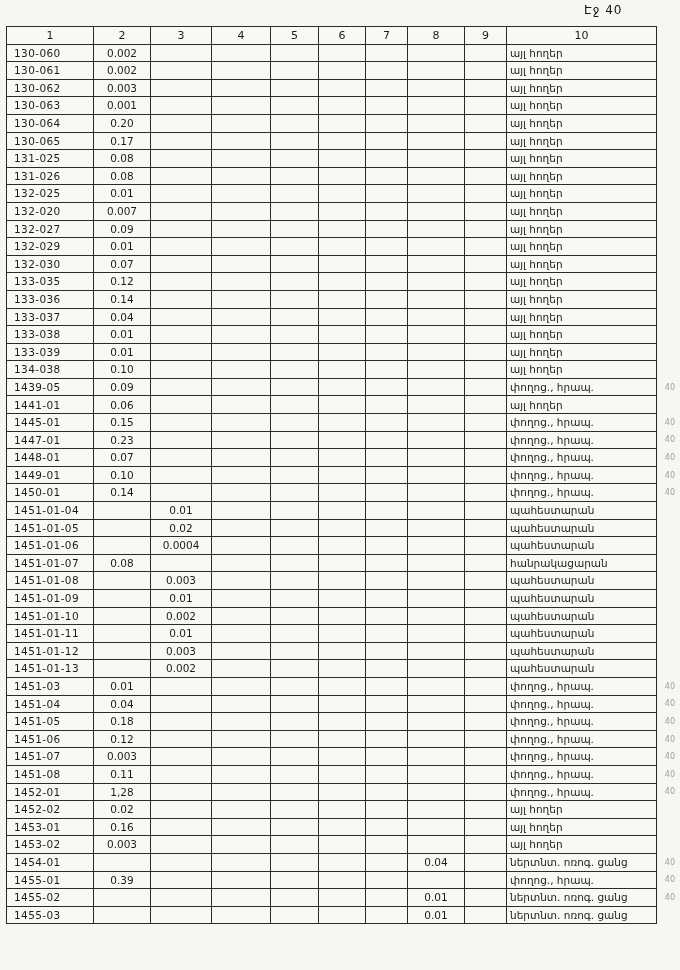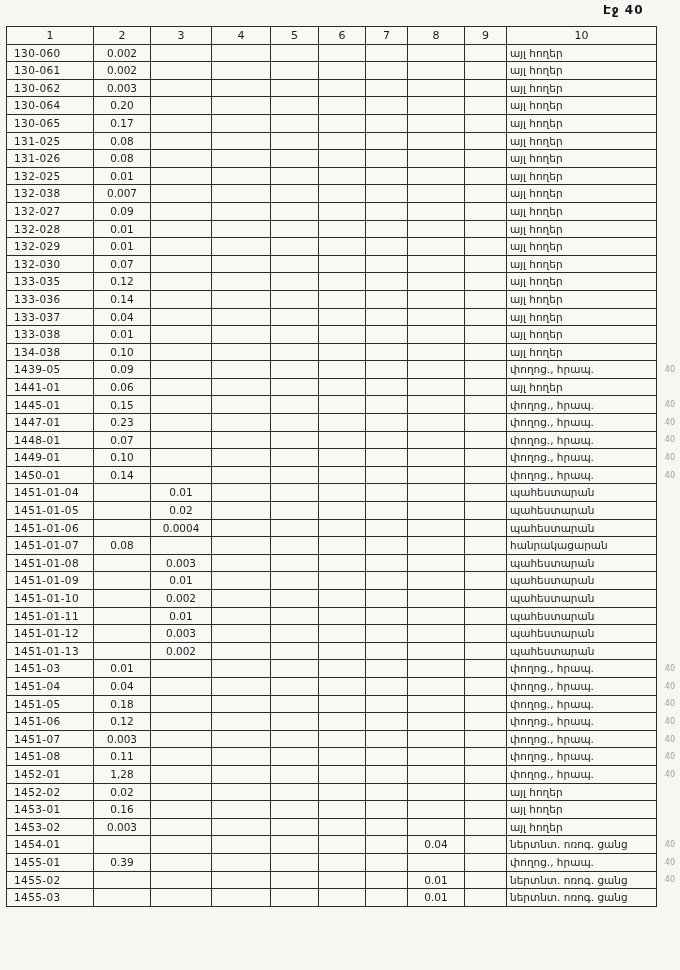--- a/index.html
+++ b/index.html
@@ -7,24 +7,24 @@
     width: 680px;
     height: 970px;
     background: #f6f6f3;
     overflow: hidden;
     position: relative;
     font-family: "DejaVu Sans", sans-serif;
     color: #1c1c1c;
   }
   .page-label {
     position: absolute;
-    left: 603px;
+    left: 584px;
     top: 3px;
     font-size: 12px;
-    font-weight: bold;
+    font-weight: normal;
     letter-spacing: 1px;
     color: #141414;
   }
   table.grid {
     position: absolute;
     left: 6px;
     top: 26px;
     border-collapse: collapse;
     table-layout: fixed;
     width: 670px;
@@ -128,20 +128,33 @@
           <td class="bordered c"></td>
           <td class="bordered c"></td>
           <td class="bordered c"></td>
           <td class="bordered c"></td>
           <td class="bordered c"></td>
           <td class="bordered c"></td>
           <td class="bordered l land">այլ հողեր</td>
           <td class="margin-cell"></td>
         </tr>
         <tr>
+          <td class="bordered l code">130-063</td>
+          <td class="bordered c">0.001</td>
+          <td class="bordered c"></td>
+          <td class="bordered c"></td>
+          <td class="bordered c"></td>
+          <td class="bordered c"></td>
+          <td class="bordered c"></td>
+          <td class="bordered c"></td>
+          <td class="bordered c"></td>
+          <td class="bordered l land">այլ հողեր</td>
+          <td class="margin-cell"></td>
+        </tr>
+        <tr>
           <td class="bordered l code">130-064</td>
           <td class="bordered c">0.20</td>
           <td class="bordered c"></td>
           <td class="bordered c"></td>
           <td class="bordered c"></td>
           <td class="bordered c"></td>
           <td class="bordered c"></td>
           <td class="bordered c"></td>
           <td class="bordered c"></td>
           <td class="bordered l land">այլ հողեր</td>
@@ -193,21 +206,21 @@
           <td class="bordered c"></td>
           <td class="bordered c"></td>
           <td class="bordered c"></td>
           <td class="bordered c"></td>
           <td class="bordered c"></td>
           <td class="bordered c"></td>
           <td class="bordered l land">այլ հողեր</td>
           <td class="margin-cell"></td>
         </tr>
         <tr>
-          <td class="bordered l code">132-038</td>
+          <td class="bordered l code">132-020</td>
           <td class="bordered c">0.007</td>
           <td class="bordered c"></td>
           <td class="bordered c"></td>
           <td class="bordered c"></td>
           <td class="bordered c"></td>
           <td class="bordered c"></td>
           <td class="bordered c"></td>
           <td class="bordered c"></td>
           <td class="bordered l land">այլ հողեր</td>
           <td class="margin-cell"></td>
@@ -219,33 +232,20 @@
           <td class="bordered c"></td>
           <td class="bordered c"></td>
           <td class="bordered c"></td>
           <td class="bordered c"></td>
           <td class="bordered c"></td>
           <td class="bordered c"></td>
           <td class="bordered l land">այլ հողեր</td>
           <td class="margin-cell"></td>
         </tr>
         <tr>
-          <td class="bordered l code">132-028</td>
-          <td class="bordered c">0.01</td>
-          <td class="bordered c"></td>
-          <td class="bordered c"></td>
-          <td class="bordered c"></td>
-          <td class="bordered c"></td>
-          <td class="bordered c"></td>
-          <td class="bordered c"></td>
-          <td class="bordered c"></td>
-          <td class="bordered l land">այլ հողեր</td>
-          <td class="margin-cell"></td>
-        </tr>
-        <tr>
           <td class="bordered l code">132-029</td>
           <td class="bordered c">0.01</td>
           <td class="bordered c"></td>
           <td class="bordered c"></td>
           <td class="bordered c"></td>
           <td class="bordered c"></td>
           <td class="bordered c"></td>
           <td class="bordered c"></td>
           <td class="bordered c"></td>
           <td class="bordered l land">այլ հողեր</td>
@@ -298,20 +298,33 @@
           <td class="bordered c"></td>
           <td class="bordered c"></td>
           <td class="bordered c"></td>
           <td class="bordered c"></td>
           <td class="bordered c"></td>
           <td class="bordered l land">այլ հողեր</td>
           <td class="margin-cell"></td>
         </tr>
         <tr>
           <td class="bordered l code">133-038</td>
+          <td class="bordered c">0.01</td>
+          <td class="bordered c"></td>
+          <td class="bordered c"></td>
+          <td class="bordered c"></td>
+          <td class="bordered c"></td>
+          <td class="bordered c"></td>
+          <td class="bordered c"></td>
+          <td class="bordered c"></td>
+          <td class="bordered l land">այլ հողեր</td>
+          <td class="margin-cell"></td>
+        </tr>
+        <tr>
+          <td class="bordered l code">133-039</td>
           <td class="bordered c">0.01</td>
           <td class="bordered c"></td>
           <td class="bordered c"></td>
           <td class="bordered c"></td>
           <td class="bordered c"></td>
           <td class="bordered c"></td>
           <td class="bordered c"></td>
           <td class="bordered c"></td>
           <td class="bordered l land">այլ հողեր</td>
           <td class="margin-cell"></td>

